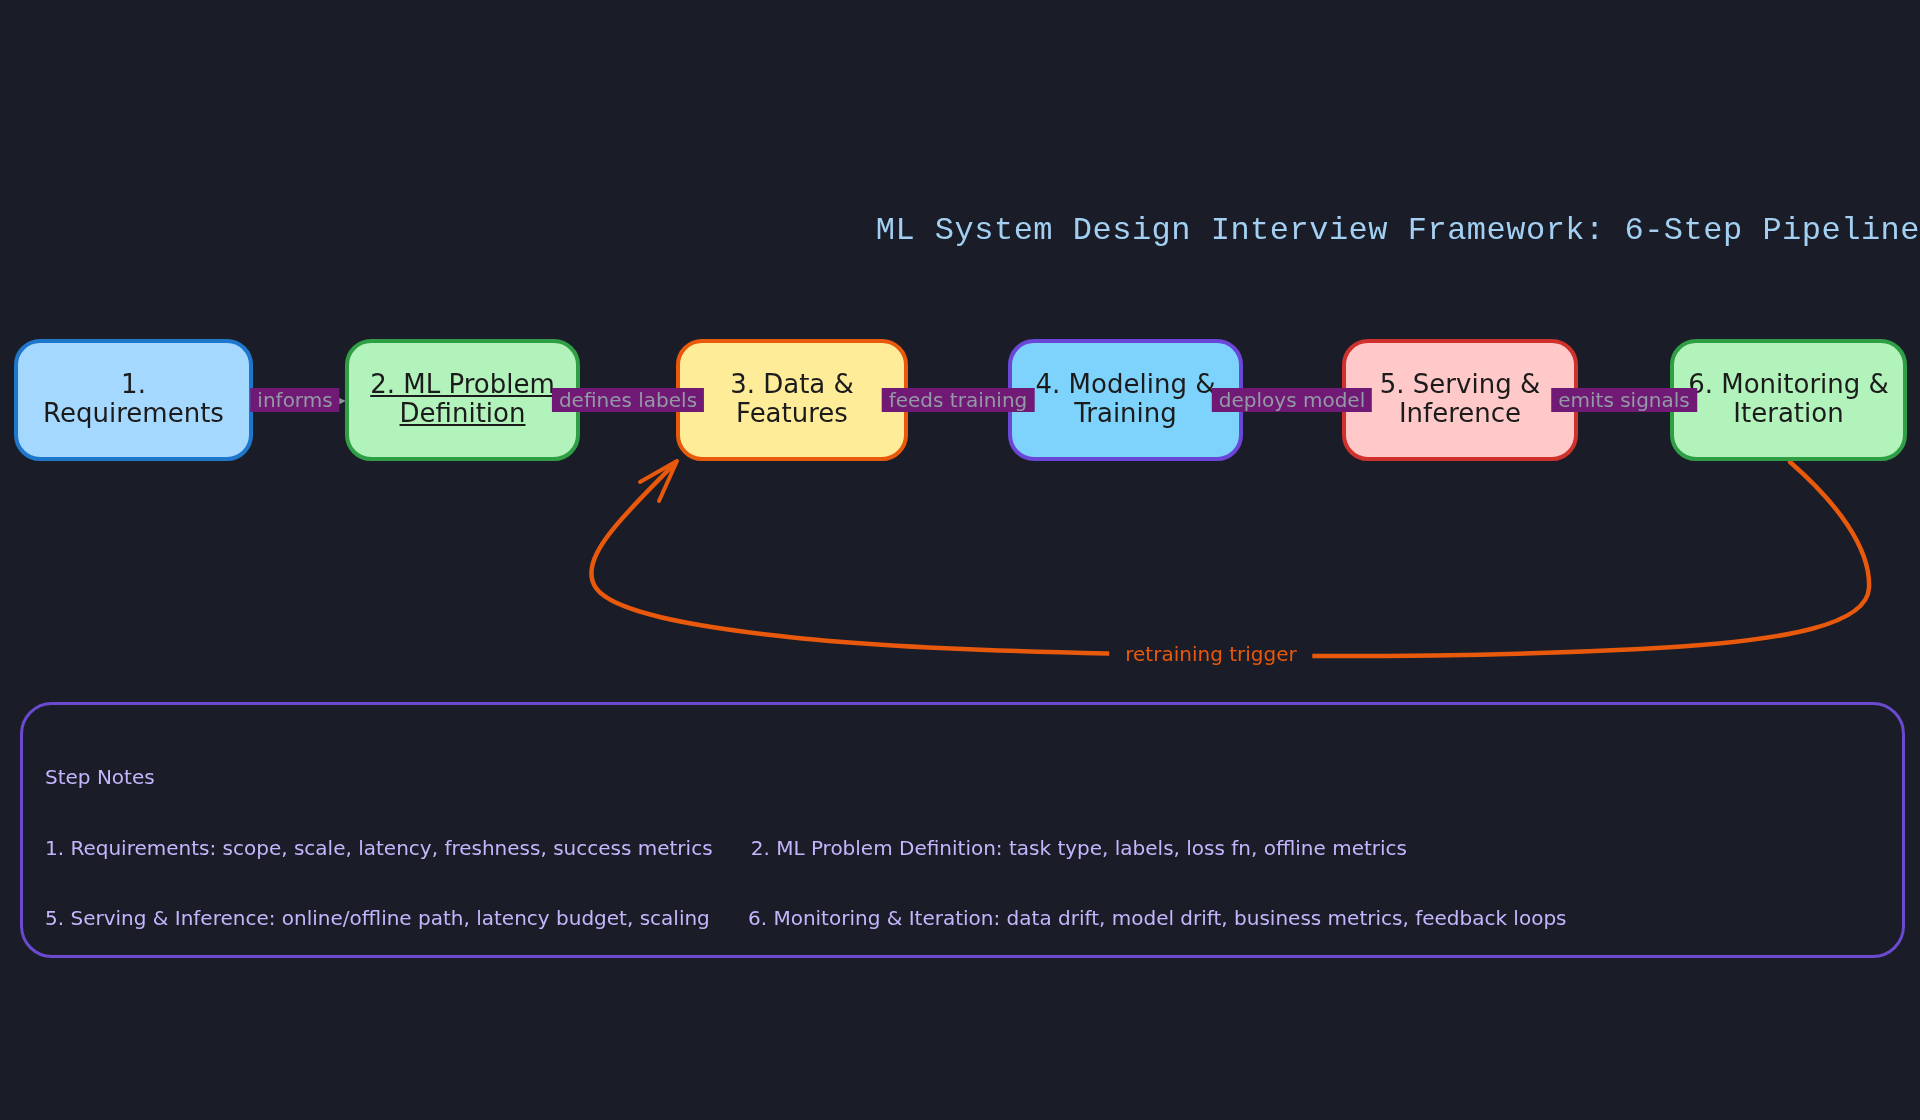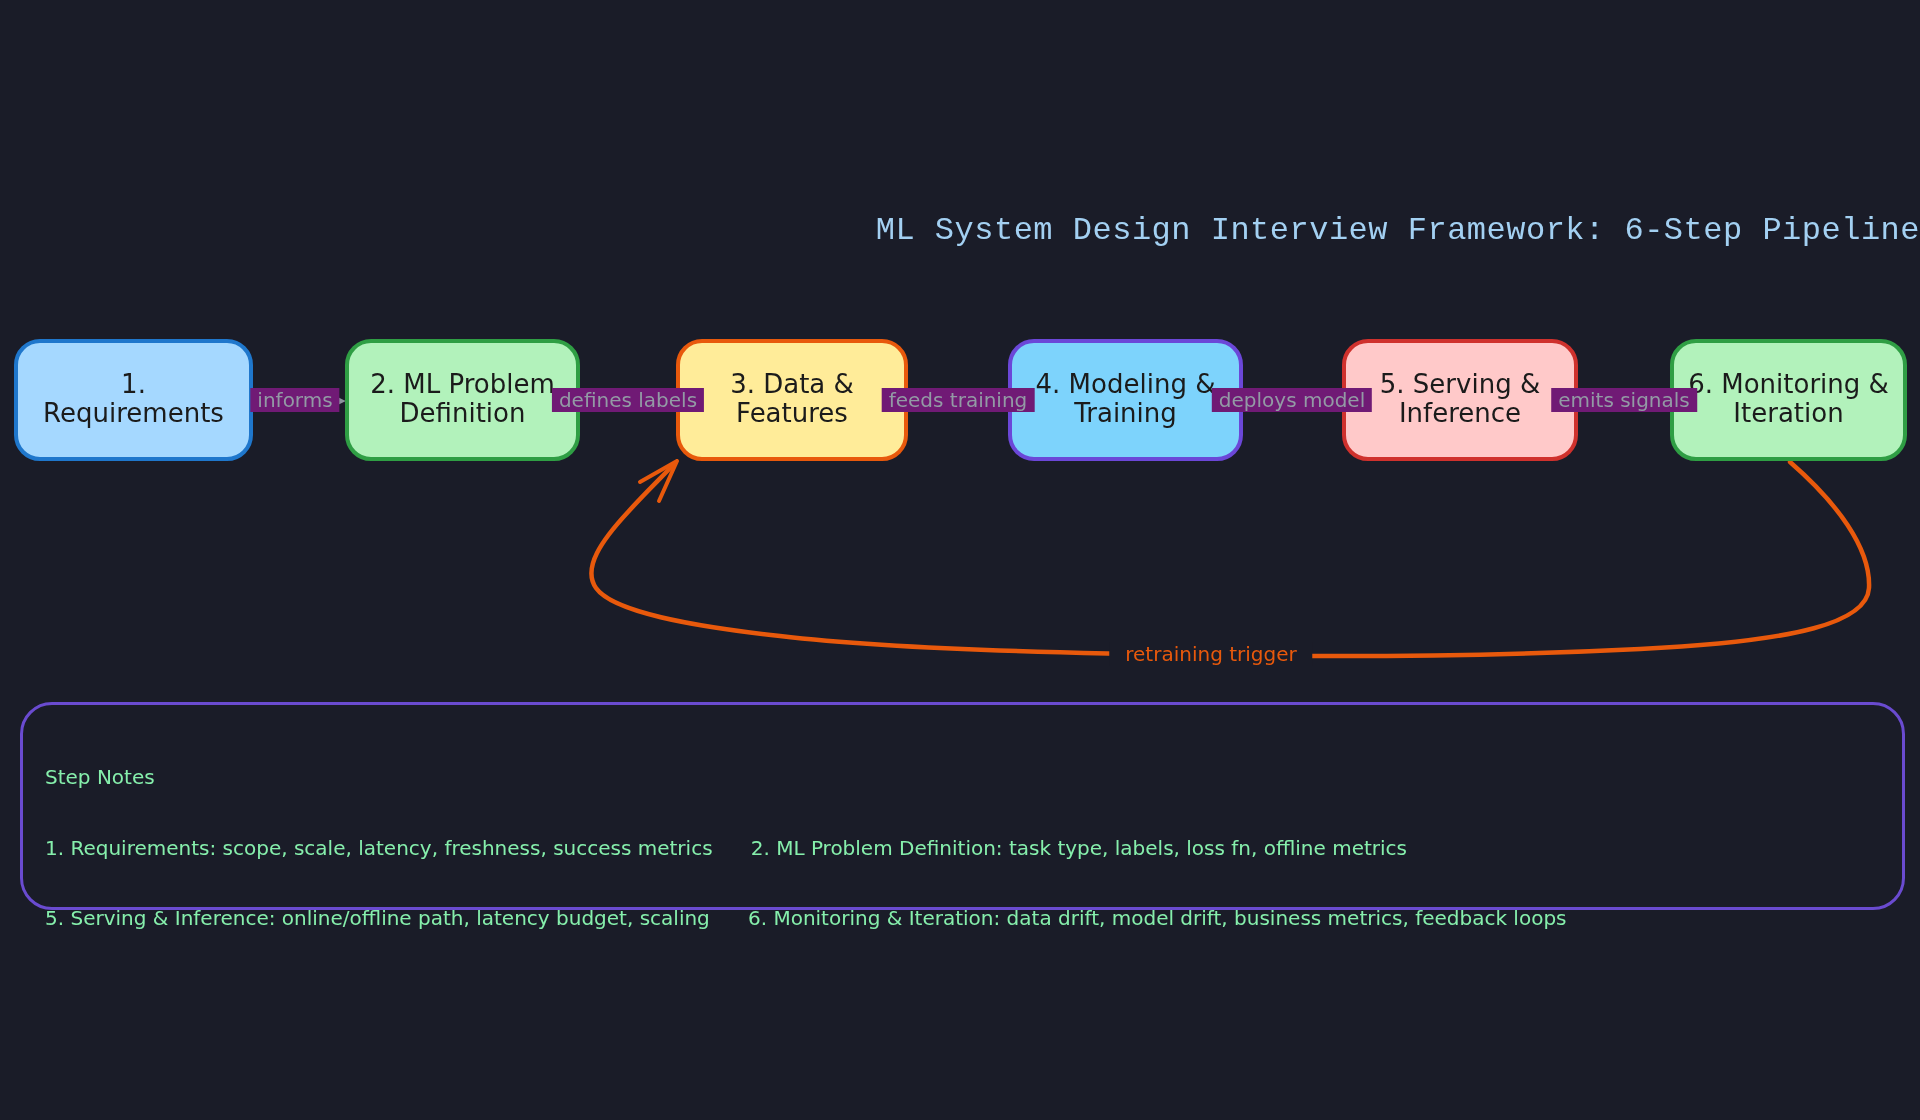--- a/index.html
+++ b/index.html
@@ -72,25 +72,25 @@
     background: #1a1c28;
     color: #e8590c;
     font-size: 20px;
     padding: 0 16px;
     white-space: nowrap;
     text-align: right;
   }
   .notes-box {
     position: absolute;
     left: 20px; top: 702px;
-    width: 1885px; height: 208px;
+    width: 1885px; height: 256px;
     box-sizing: border-box;
     border: 3.5px solid #6a4bd0;
     border-radius: 32px;
-    color: #86efac;
+    color: #c4b5fd;
     font-size: 20px;
   }
   .notes-content {
     position: absolute;
     left: 22px; top: 14px;
     line-height: 23.5px;
     white-space: pre;
   }
   .notes-line { white-space: pre; }
 </style>
@@ -125,21 +125,21 @@
            C 690 626, 613 612, 596 588
            C 582 568, 602 540, 628 512
            C 646 492, 662 477, 674 464"></path>
       <path stroke-width="4" d="M 677 461 L 640 482 M 677 461 L 659 501"></path>
     </g>
   </svg>
 
   <div class="step-box step-1" style="background: rgb(165, 216, 255); border-color: rgb(31, 119, 204);">
     <span>1. Requirements</span>
   </div>
-  <div class="step-box step-2" style="background: rgb(178, 242, 187); border-color: rgb(47, 158, 68);">
+  <div class="step-box step-2" style="background: rgb(178, 242, 187); border-color: rgb(47, 158, 68); text-decoration: underline;">
     <span>2. ML Problem Definition</span>
   </div>
   <div class="step-box step-3" style="background: rgb(255, 236, 153); border-color: rgb(232, 89, 12);">
     <span>3. Data &amp; Features</span>
   </div>
   <div class="step-box step-4" style="background: #7dd3fc; border-color: rgb(107, 71, 216);">
     <span>4. Modeling &amp; Training</span>
   </div>
   <div class="step-box step-5" style="background: rgb(255, 201, 201); border-color: rgb(207, 49, 45);">
     <span>5. Serving &amp; Inference</span>

